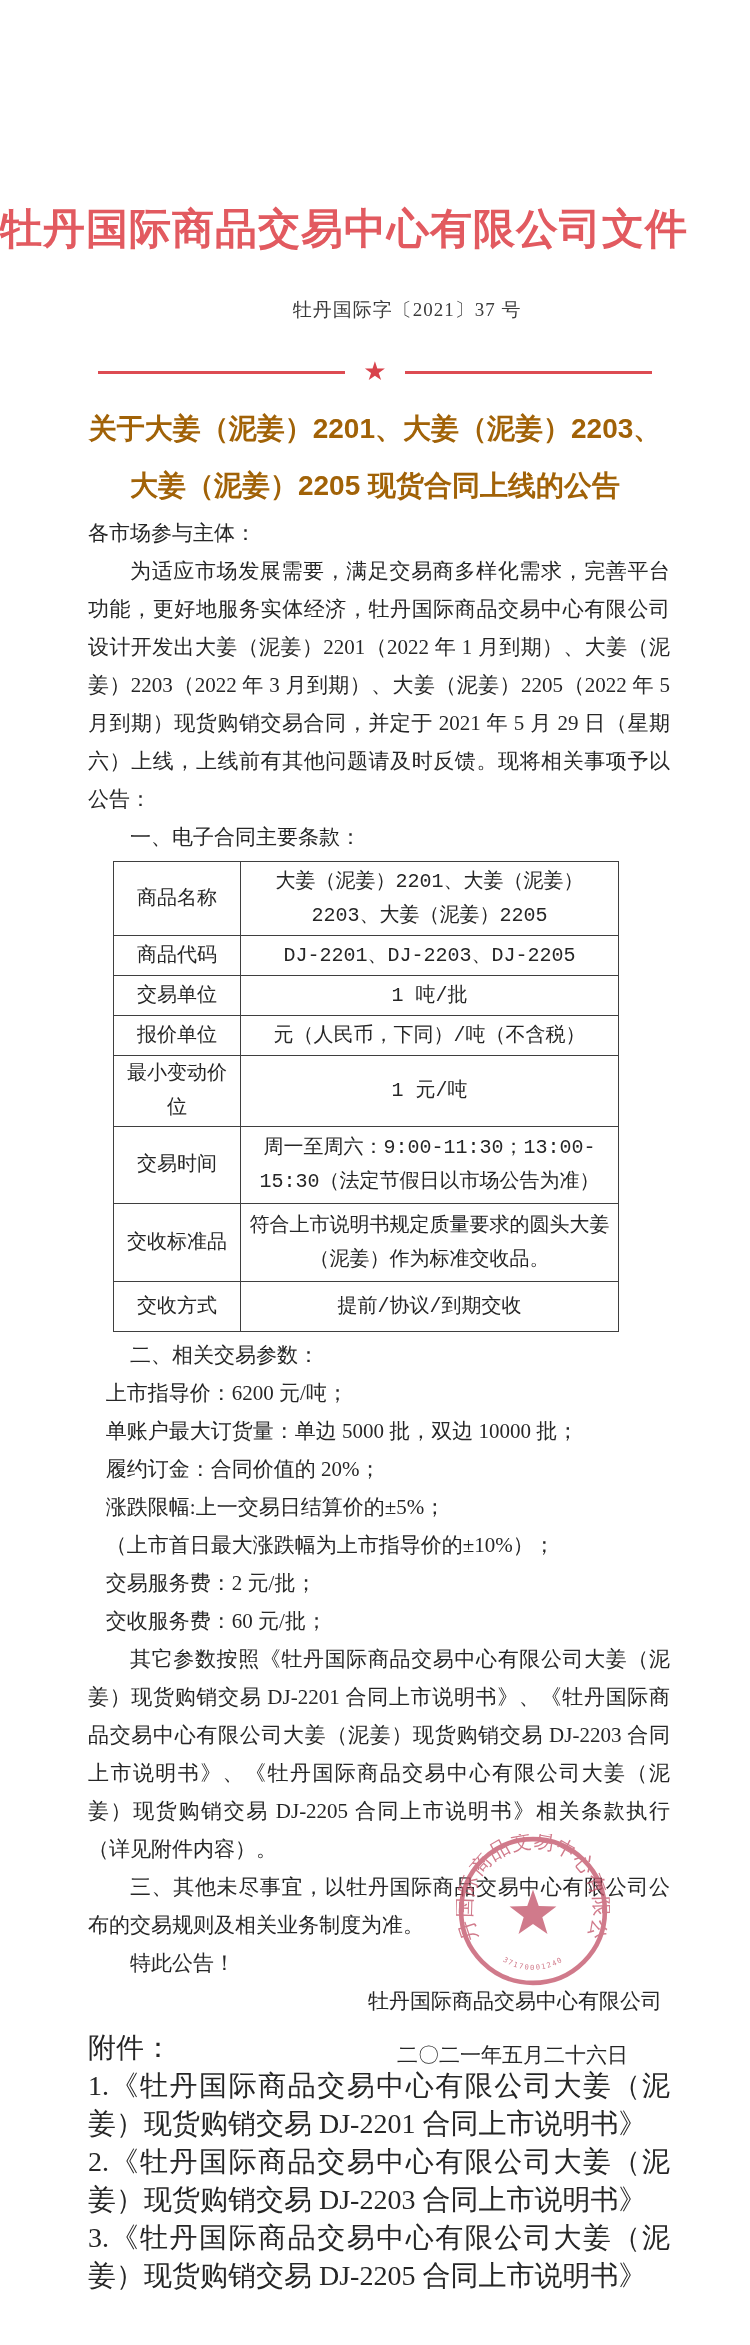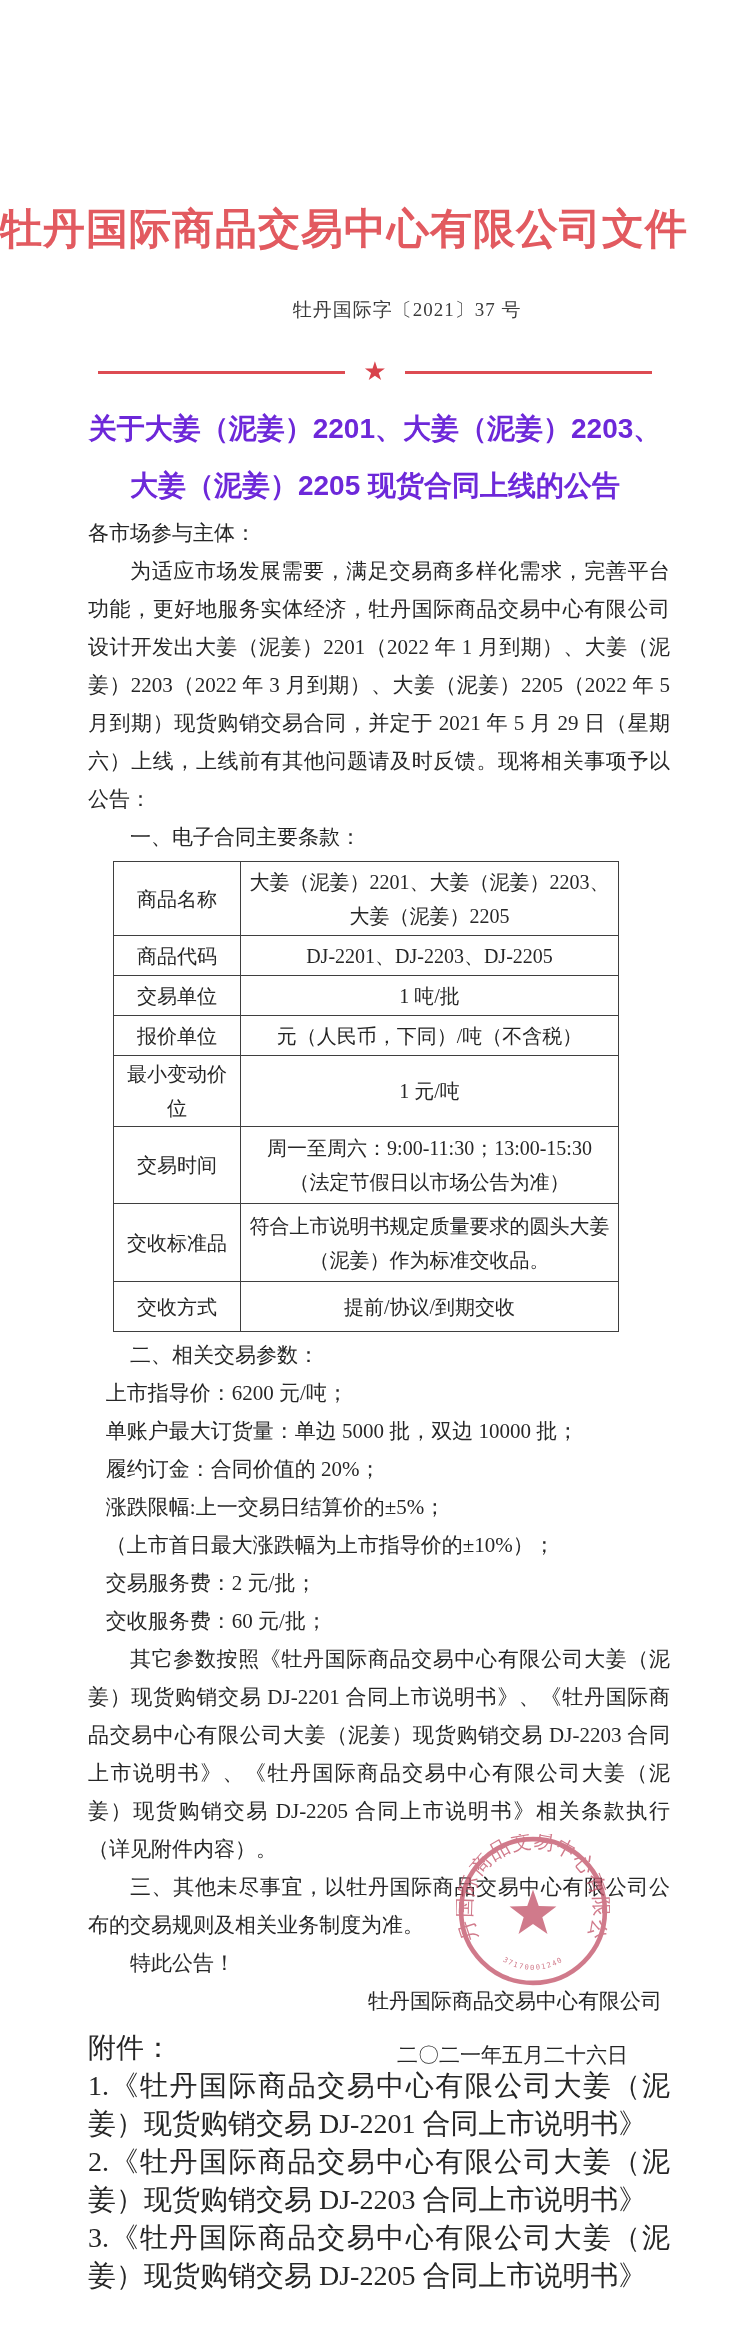--- a/index.html
+++ b/index.html
@@ -23,33 +23,33 @@
   .divider-seg{top:371px;height:3px;background:#DD4B52;}
   .divider-left{left:98px;width:247px;}
   .divider-right{left:405px;width:247px;}
   .divider-star{
     top:356px;left:345px;width:60px;text-align:center;
     font-size:26px;line-height:32px;color:#D8434C;
   }
   .doc-title{
     top:400px;left:35px;width:680px;text-align:center;
     font-family:"Liberation Sans","DejaVu Sans",sans-serif;
-    font-weight:bold;font-size:28px;line-height:57px;color:#6d28d9;
+    font-weight:bold;font-size:28px;line-height:57px;color:#a16207;
   }
   
   .content{
     top:514px;left:88px;width:582px;
     font-size:21px;line-height:38px;text-align:justify;
     color:#262626;
   }
   .indent{text-indent:2em;}
   .param-line{text-indent:0.85em;}
   table.terms{
     border-collapse:collapse;margin:5px 4px 4px 25px;
-    width:505px;table-layout:fixed;
+    width:505px;table-layout:fixed;font-family:Liberation Mono, monospace;
   }
   table.terms td{
     border:1.5px solid #3f3f3f;
     font-size:20px;line-height:34px;
     text-align:center;vertical-align:middle;
     padding:1px 8px;overflow:hidden;
   }
   td.tlabel{width:110px;letter-spacing:0px;}
   td.tvalue{width:361px;}
   tr.h74{height:74px;} tr.h40{height:40px;} tr.h39{height:39px;}

